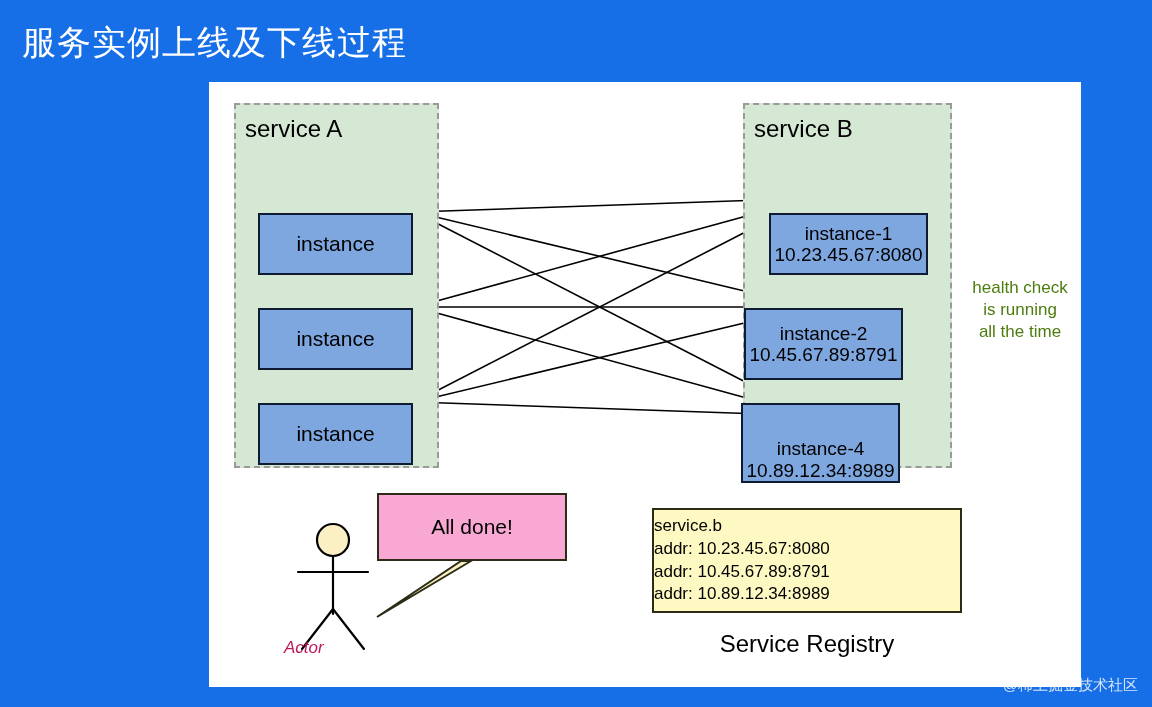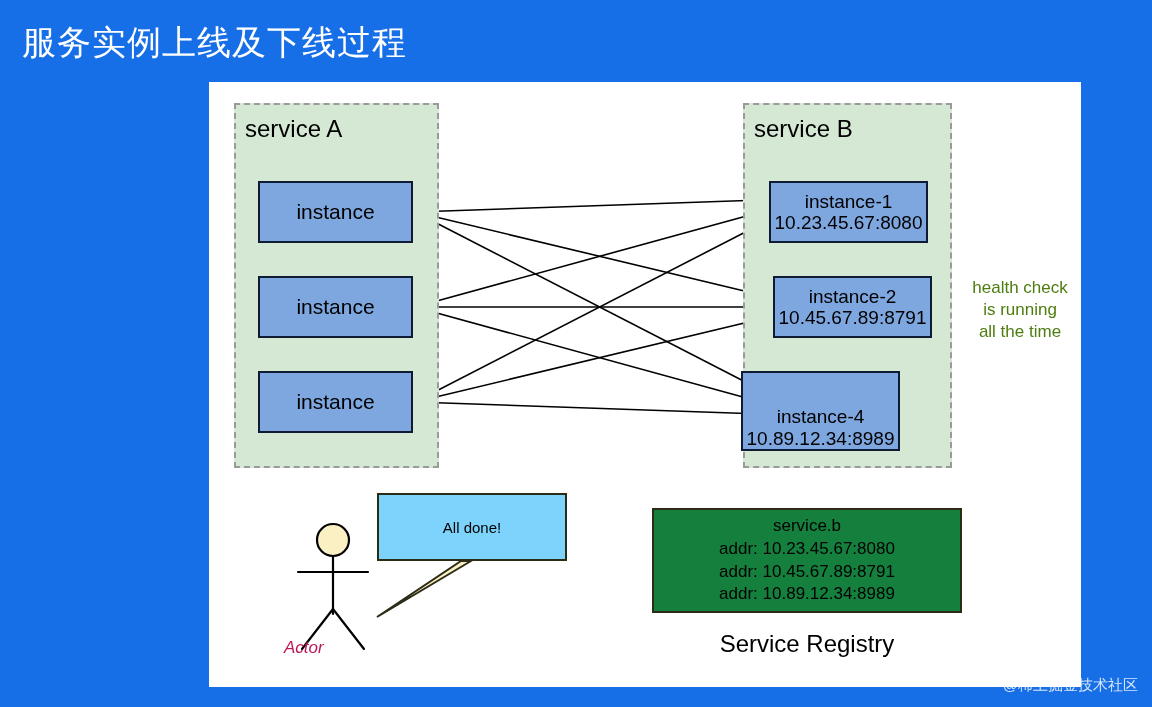--- a/index.html
+++ b/index.html
@@ -42,69 +42,69 @@
   .inst-box {
     position:absolute;
     background:#7ea7e0;
     border:2px solid #0f1b33;
     display:flex;
     flex-direction:column;
     align-items:center;
     justify-content:center;
     color:#000;
     line-height:1.12;
+    margin-top:32px;
   }
   .inst-box .l1 { font-size:19px; }
   .inst-box .l2 { font-size:19px; }
   .inst-single .l1 { font-size:21px; }
 
   #health-note {
     position:absolute;
     left:752px; top:195px;
     width:118px;
     text-align:center;
     font-size:17px;
     color:#4d7c0f;
     line-height:1.28;
   }
 
   #registry-box {
     position:absolute;
     left:443px; top:426px;
     width:310px; height:105px;
-    background:#15803d;
+    background:#fef9c3;
     border:2px solid #2b2b16;
     display:flex;
     flex-direction:column;
-    align-items:center;
     justify-content:center;
     font-size:17px;
     color:#000;
     line-height:1.33;
   }
   #registry-box .reg-title { font-size:17px; }
   #registry-caption {
     position:absolute;
     left:443px; top:548px;
     width:310px;
     text-align:center;
     font-size:24px;
     color:#000;
   }
 
   #bubble {
     position:absolute;
     left:168px; top:411px;
     width:190px; height:68px;
-    background:#7dd3fc;
+    background:#f9a8d4;
     border:2px solid #2b2b16;
     display:flex;
     align-items:center;
     justify-content:center;
-    font-size:15px;
+    font-size:21px;
     color:#000;
   }
 
   #actor-label {
     position:absolute;
     left:75px; top:556px;
     width:110px;
     font-size:17px;
     color:#be185d;
     font-style:italic;
@@ -170,21 +170,21 @@
     <div class="l1">instance</div>
   </div>
 
   <div class="svc-group" style="left:534px; top:21px; width:209px; height:365px;">
     <div class="svc-title">service B</div>
   </div>
   <div class="inst-box" style="left:560px; top:99px; width:159px; height:62px;">
     <div class="l1">instance-1</div>
     <div class="l2">10.23.45.67:8080</div>
   </div>
-  <div class="inst-box" style="left:564px; top:194px; width:159px; height:62px;">
+  <div class="inst-box" style="left:535px; top:194px; width:159px; height:72px;">
     <div class="l1">instance-2</div>
     <div class="l2">10.45.67.89:8791</div>
   </div>
   <div class="inst-box" style="left:532px; top:289px; width:159px; height:80px;justify-content:flex-end;">
     <div class="l1">instance-4</div>
     <div class="l2">10.89.12.34:8989</div>
   </div>
 
   <div id="health-note">
     <div>health check</div>

